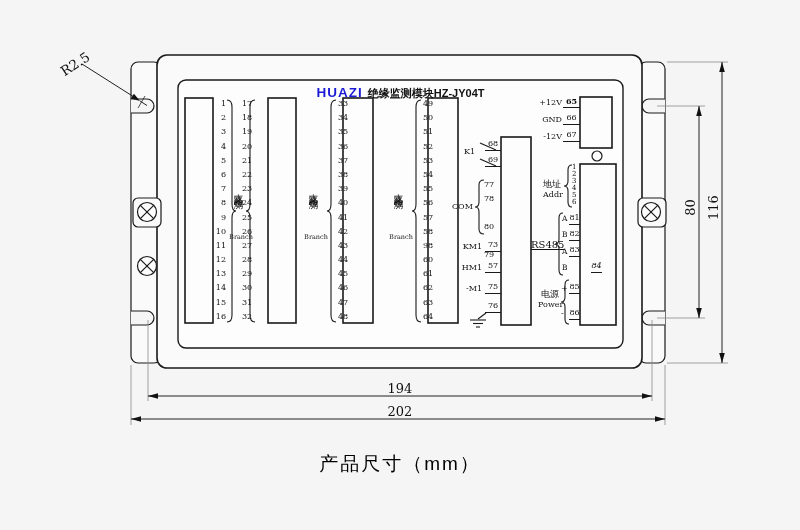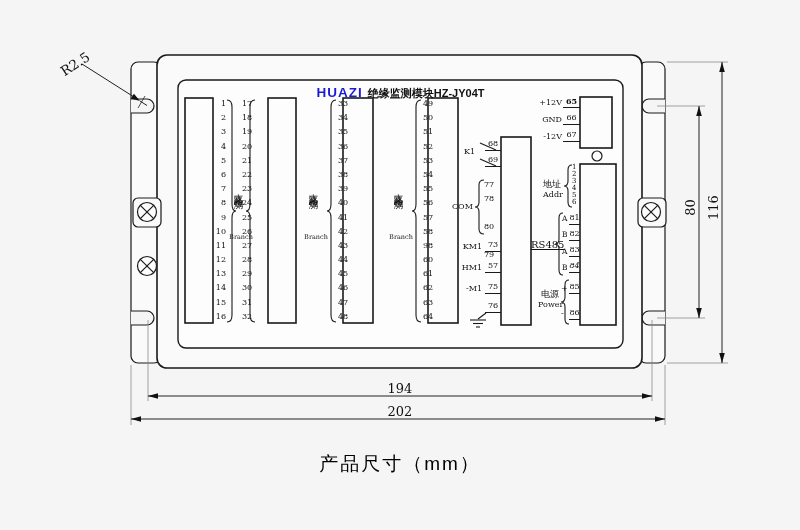--- a/index.html
+++ b/index.html
@@ -260,21 +260,21 @@
     </div>
 
   <div class="txt" style="left:531px;top:240px;font-size:10px;text-decoration:underline;">RS485</div>
   <div class="txt" style="left:562px;top:215px;font-size:7.5px;">A</div>
   <div class="term" style="left:569px;top:214px;width:11px;">81</div>
   <div class="txt" style="left:562px;top:231px;font-size:7.5px;">B</div>
   <div class="term" style="left:569px;top:230px;width:11px;">82</div>
   <div class="txt" style="left:562px;top:248px;font-size:7.5px;">A</div>
   <div class="term" style="left:569px;top:246px;width:11px;">83</div>
   <div class="txt" style="left:562px;top:264px;font-size:7.5px;">B</div>
-  <div class="term" style="left:569px;top:262px;width:11px;font-style:italic;">84</div>
+  <div class="term" style="left:591px;top:262px;width:11px;font-style:italic;">84</div>
 
   <div class="txt cjk" style="left:541px;top:290px;font-size:9px;">电源</div>
   <div class="txt" style="left:538px;top:301px;font-size:8px;">Power</div>
   <div class="txt" style="left:561px;top:285px;font-size:8px;">+</div>
   <div class="term" style="left:569px;top:283px;width:11px;">85</div>
   <div class="txt" style="left:561px;top:310px;font-size:8px;">-</div>
   <div class="term" style="left:569px;top:309px;width:11px;">86</div>
 
   <div class="txt dimnum" style="left:300px;top:382px;width:200px;">194</div>
   <div class="txt dimnum" style="left:300px;top:405px;width:200px;">202</div>

